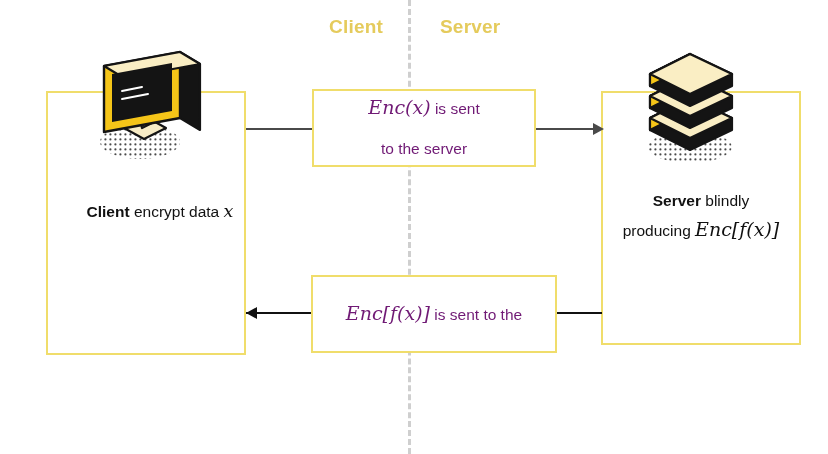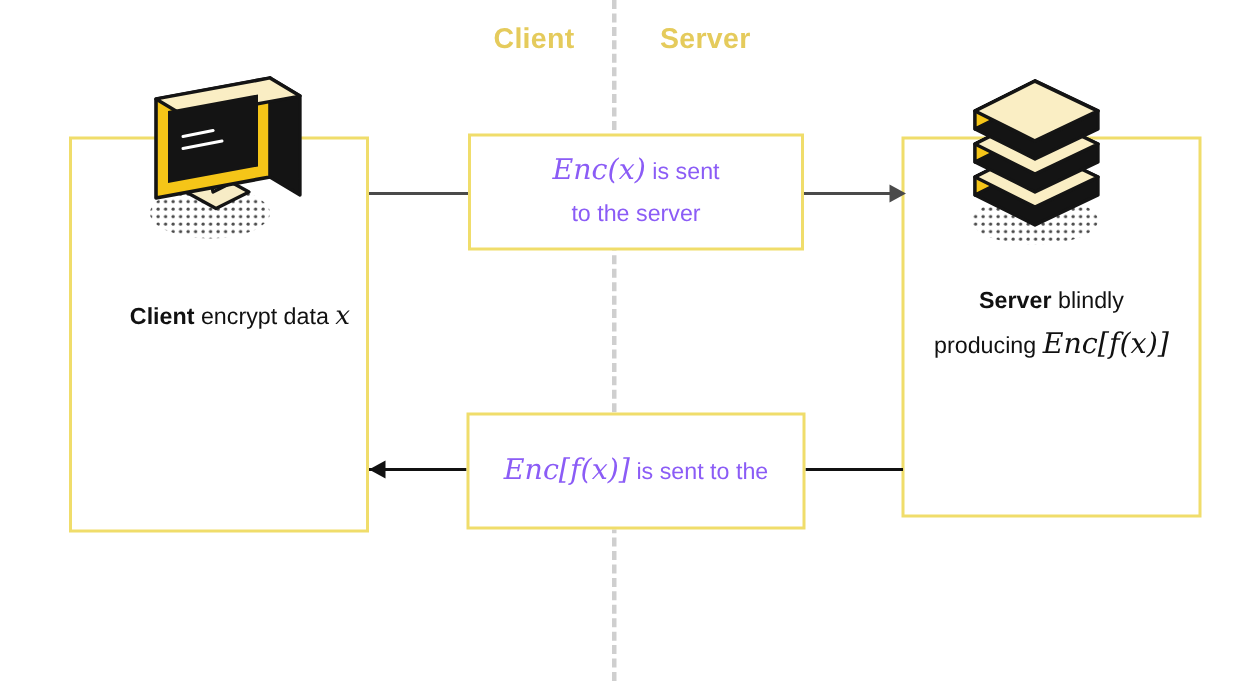--- a/index.html
+++ b/index.html
@@ -104,28 +104,28 @@
   }
   .msg-top {
     left: 312px;
     top: 89px;
     width: 224px;
     height: 78px;
   }
   .msg-bottom {
     left: 311px;
     top: 275px;
-    width: 226px;
+    width: 246px;
     height: 78px;
   }
   .msg-text {
     text-align: center;
     font-size: 15.5px;
-    line-height: 28px;
-    color: #8b5cf6;
+    line-height: 40px;
+    color: #701a75;
     padding: 0 6px;
   }
 
   
   .line {
     position: absolute;
     background: #4a4a4a;
     height: 2px;
     z-index: 3;
   }

